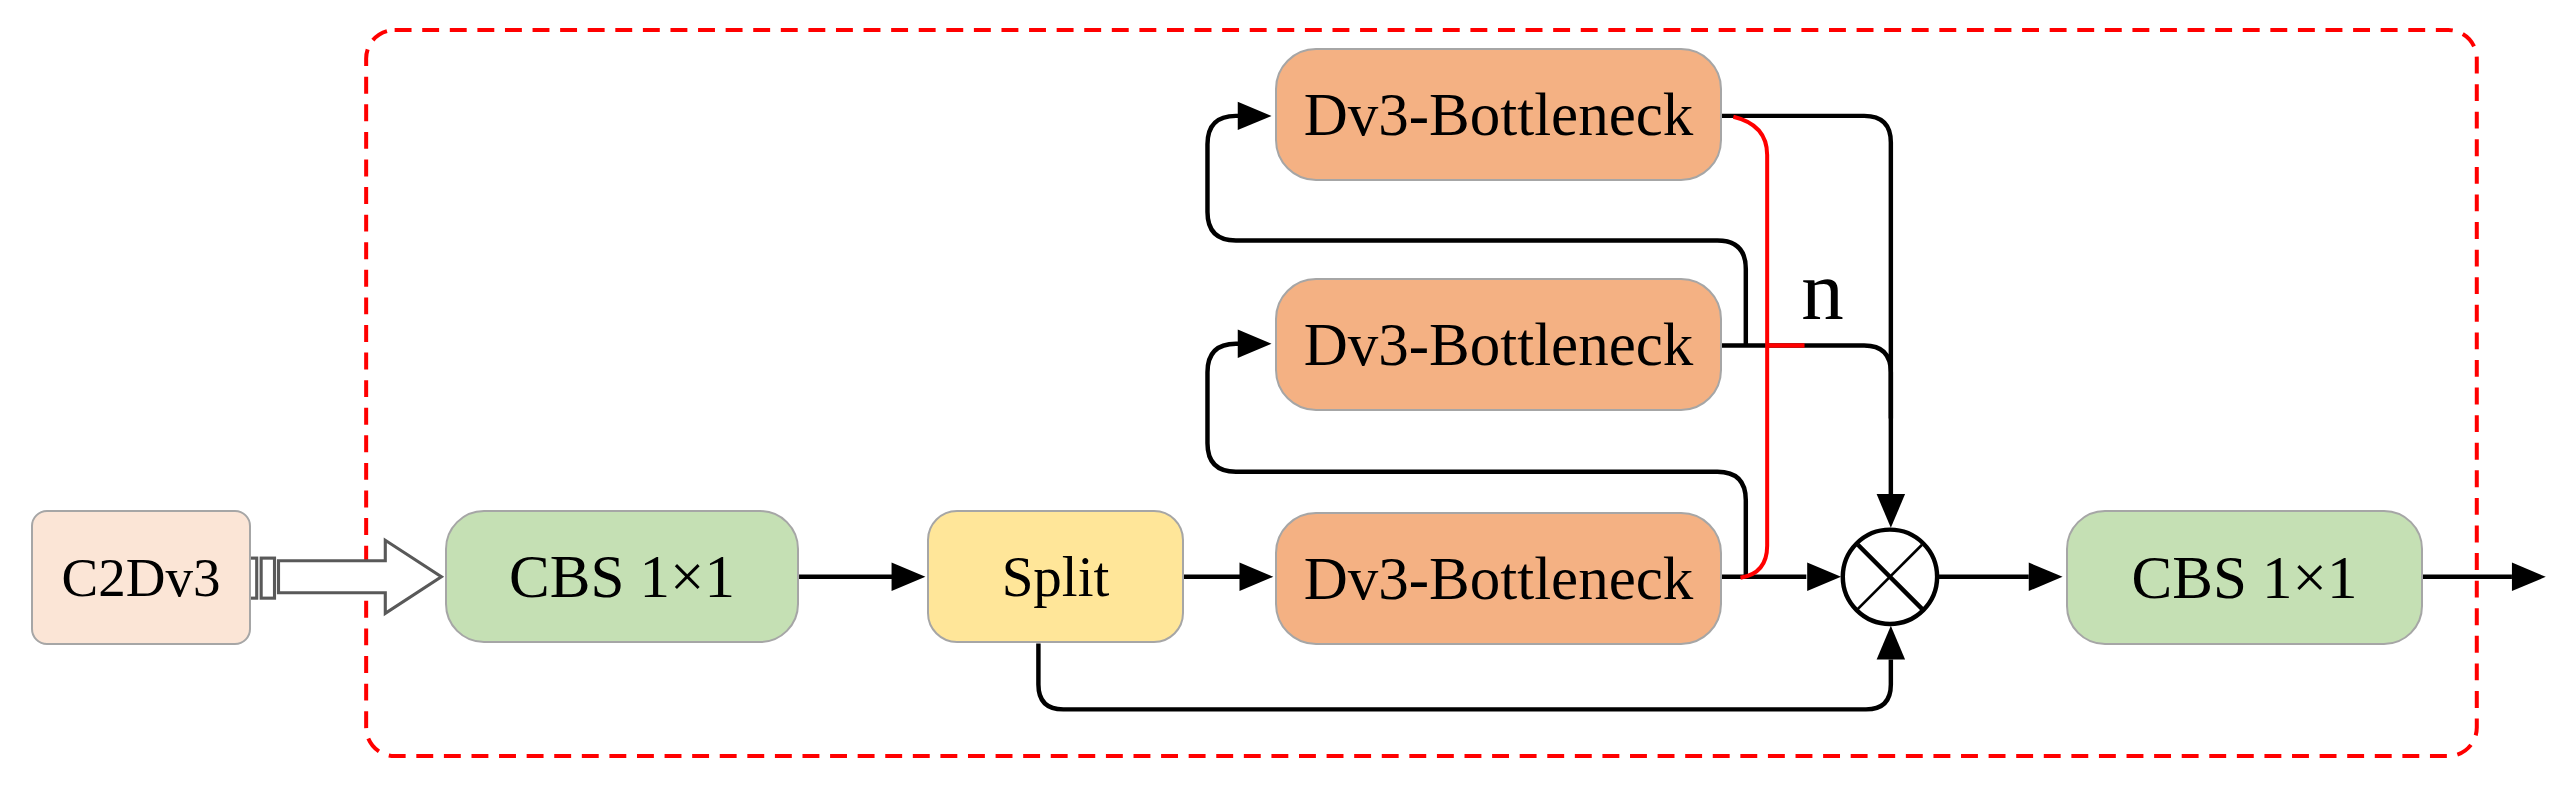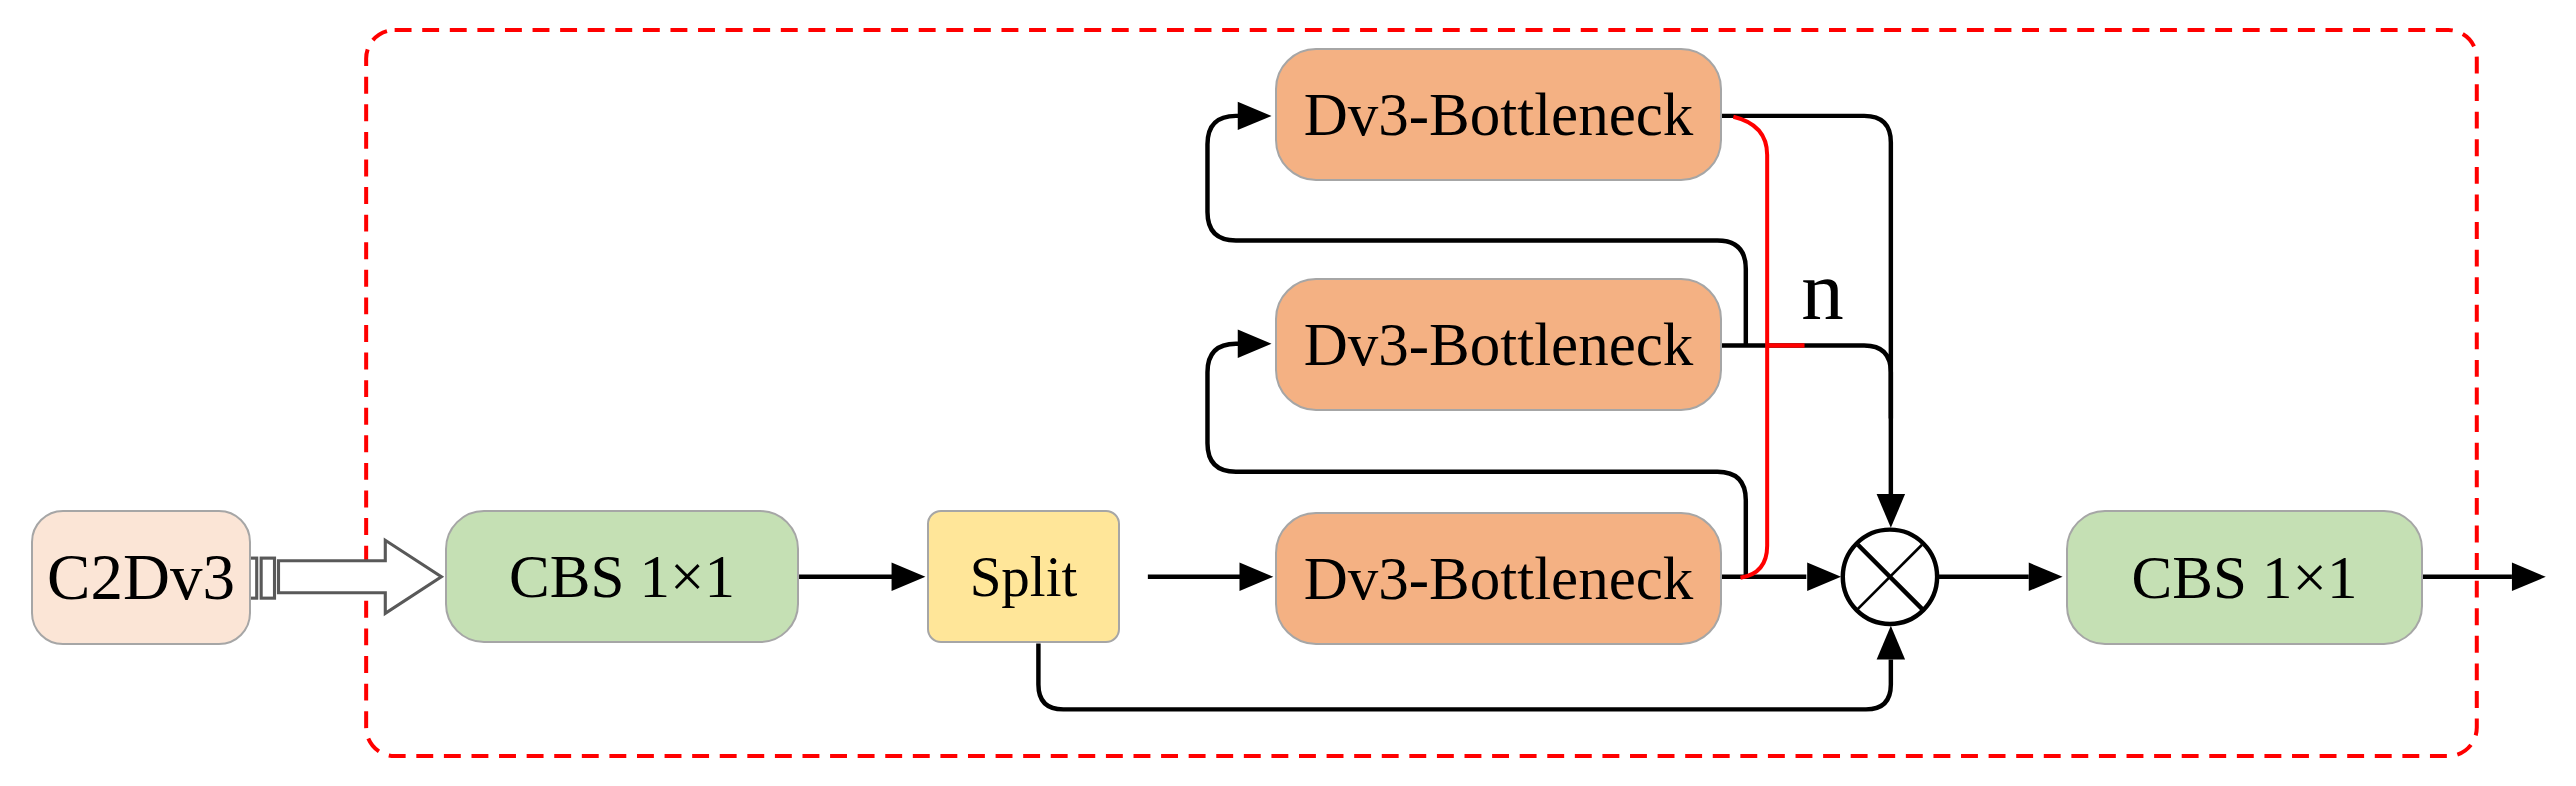--- a/index.html
+++ b/index.html
@@ -15,23 +15,23 @@
   .boundary{fill:none;stroke:var(--boundary-dash,#FF0000);stroke-width:4.5;stroke-dasharray:19 12;}
   .blockarrow{fill:#ffffff;stroke:var(--block-arrow-outline,#595959);stroke-width:3.5;stroke-linejoin:miter;}
   .opcircle{fill:#ffffff;stroke:var(--flow-line,#000);stroke-width:5;}
   .opcross-a{stroke:var(--flow-line,#000);stroke-width:5;}
   .opcross-b{stroke:var(--flow-line,#000);stroke-width:3;}
   .node{
     position:absolute;box-sizing:border-box;border:2.7px solid var(--box-border,#A6A6A6);
     display:flex;align-items:center;justify-content:center;
     color:#000;font-size:61px;line-height:1;white-space:nowrap;font-family:Liberation Serif, serif;
   }
-  #node-input   {left:31px;  top:510px; width:220px; height:135px; border-radius:32px; background:var(--input-fill,#FBE5D6); font-size:65px;text-align:center;}
+  #node-input   {left:31px;  top:510px; width:220px; height:135px; border-radius:16px; background:var(--input-fill,#FBE5D6); font-size:55px;text-align:center;}
   #node-cbs-in  {left:445px; top:510px; width:354px; height:133px; border-radius:39px; background:var(--cbs-fill,#C5E0B4);}
-  #node-split   {left:927px;top:510px; width:193px; height:133px; border-radius:14px; background:var(--split-fill,#FFE699); font-size:57px;}
+  #node-split   {left:927px;top:510px; width:257px; height:133px; border-radius:30px; background:var(--split-fill,#FFE699); font-size:57px;}
   #node-b-top   {left:1275px;top:48px;  width:447px; height:133px; border-radius:41px; background:var(--bottleneck-fill,#F4B183);}
   #node-b-middle{left:1275px;top:278px; width:447px; height:133px; border-radius:41px; background:var(--bottleneck-fill,#F4B183);}
   #node-b-bottom{left:1275px;top:512px; width:447px; height:133px; border-radius:41px; background:var(--bottleneck-fill,#F4B183);}
   #node-cbs-out {left:2066px;top:510px; width:357px; height:135px; border-radius:39px; background:var(--cbs-fill,#C5E0B4);}
   #repeat-label{
     position:absolute;left:1778px;top:246px;width:89px;height:89px;
     display:flex;align-items:center;justify-content:center;
     font-size:85px;line-height:1;color:#000;
   }
 </style>

